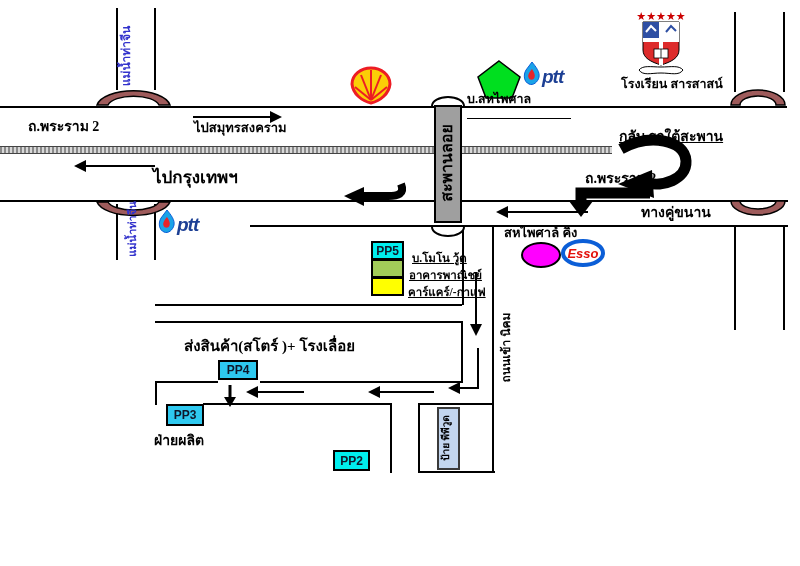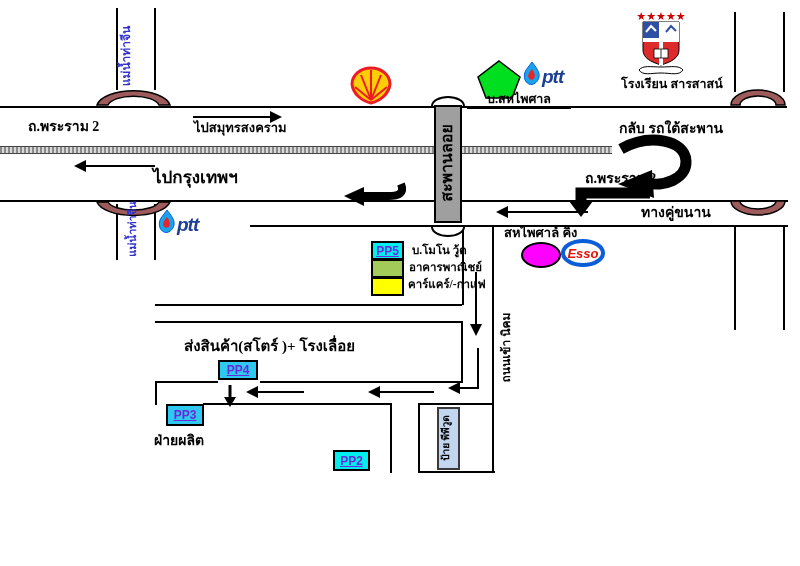--- a/index.html
+++ b/index.html
@@ -1,26 +1,26 @@
 <!DOCTYPE html>
 <html><head>
 <meta charset="utf-8">
 <style>
   html,body{margin:0;padding:0;background:#fff;}
   #map-canvas{position:relative;width:800px;height:566px;background:#fff;overflow:hidden;
     font-family:"Liberation Serif",serif;}
   .ln{position:absolute;background:#000;}
   .t{position:absolute;font-weight:bold;color:#000;white-space:nowrap;
      font-family:"Liberation Serif",serif;line-height:1.1;}
-  .u{}
+  .u{text-decoration:underline;margin-top:8px;}
   .rot{transform:rotate(-90deg);transform-origin:0 0;text-align:center;}
   .blue{color:#3333CC;}
   .box{position:absolute;box-sizing:border-box;border:2px solid #000;
        display:flex;align-items:center;justify-content:center;
-       font-family:"Liberation Sans",sans-serif;font-weight:bold;color:#6d28d9;font-size:12px;text-decoration:underline;}
+       font-family:"Liberation Sans",sans-serif;font-weight:bold;color:#0f172a;font-size:12px;}
   .median{position:absolute;left:0;top:146px;width:612px;height:6px;
        background:repeating-linear-gradient(90deg,#8a8a8a 0 2px,#d8d8d8 2px 4px);
        border-top:1px solid #444;border-bottom:1px solid #444;}
   svg{position:absolute;overflow:visible;}
   .bar{position:absolute;left:434px;top:105px;width:28px;height:118px;
        background:#9F9F9F;border:2px solid #000;box-sizing:border-box;}
   .signbox{position:absolute;left:437px;top:407px;width:23px;height:63px;
        background:#C3D6EF;border:2px solid #3a3a3a;box-sizing:border-box;}
   .bk{position:absolute;left:521px;top:242px;width:40px;height:26px;background:#FF00FF;
       border:2px solid #000;border-radius:50%;box-sizing:border-box;}
@@ -192,21 +192,21 @@
       <span>PP2</span>
     </div>
 
   <div class="t" style="left:28px;top:119px;font-size:14px">ถ.พระราม 2</div>
   <div class="t" style="left:194px;top:121px;font-size:13px">ไปสมุทรสงคราม</div>
   <div class="t" style="left:153px;top:169px;font-size:17px">ไปกรุงเทพฯ</div>
   <div class="t u" style="left:619px;top:121px;font-size:14px">กลับ รถใต้สะพาน</div>
   <div class="t" style="left:585px;top:171px;font-size:14px">ถ.พระราม 2</div>
   <div class="t" style="left:641px;top:205px;font-size:14px">ทางคู่ขนาน</div>
   <div class="t" style="left:504px;top:226px;font-size:13px">สหไพศาล์ คิง</div>
-  <div class="t" style="left:467px;top:93px;width:104px;font-size:12.5px;text-align:center;border-bottom:1.5px solid #000;padding-bottom:1px">บ.สหไพศาล</div>
+  <div class="t" style="left:467px;top:93px;width:104px;font-size:12.5px;text-align:left;border-bottom:1.5px solid #000;padding-bottom:11px">บ.สหไพศาล</div>
   <div class="t" style="left:621px;top:78px;font-size:12.5px">โรงเรียน สารสาสน์</div>
   <div class="t" style="left:184px;top:338px;font-size:15px">ส่งสินค้า(สโตร์ )+ โรงเลื่อย</div>
   <div class="t" style="left:154px;top:433px;font-size:14px">ฝ่ายผลิต</div>
 
   <div class="t u" style="left:412px;top:244px;font-size:11.5px">บ.โมโน วู้ด</div>
   <div class="t u" style="left:409px;top:261px;font-size:11.5px">อาคารพาณิชย์</div>
   <div class="t u" style="left:408px;top:278px;font-size:11.5px">คาร์แคร์/-กาแฟ</div>
 
   <div class="t rot blue" style="left:120px;top:98px;width:84px;font-size:12px">แม่น้ำท่าจีน</div>
   <div class="t rot blue" style="left:126px;top:257px;width:56px;font-size:11px">แม่น้ำท่าจีน</div>

